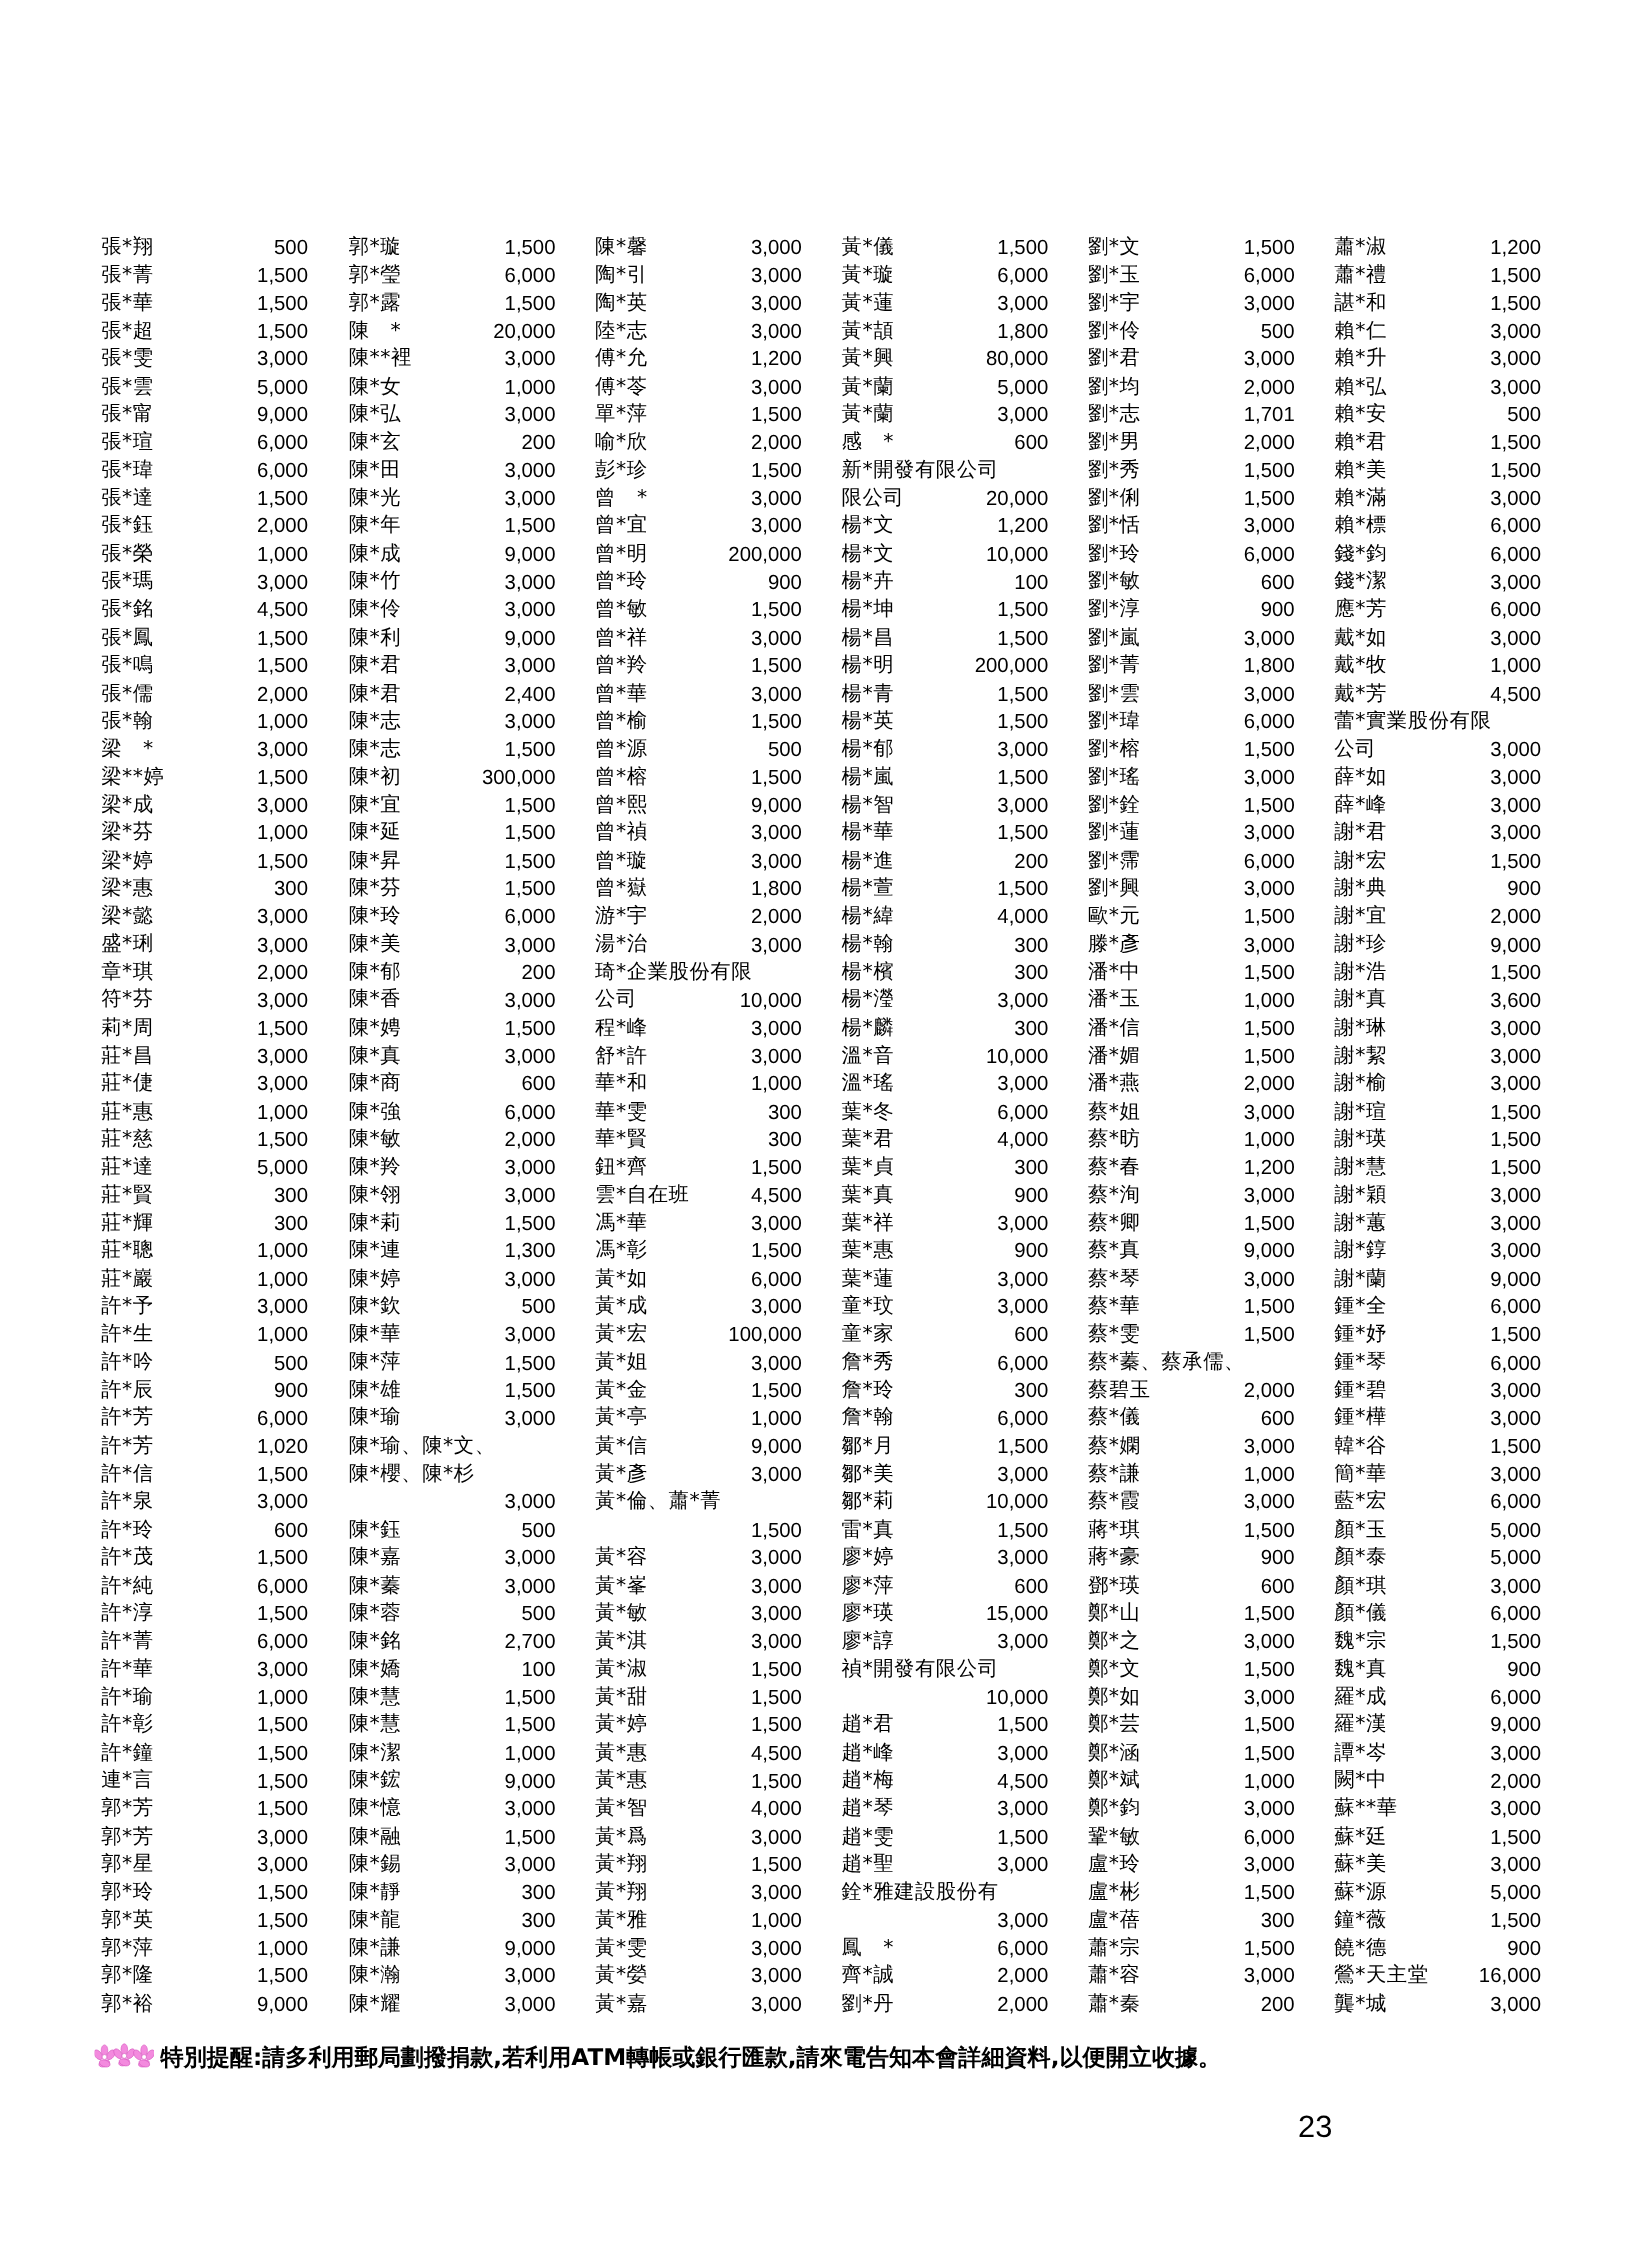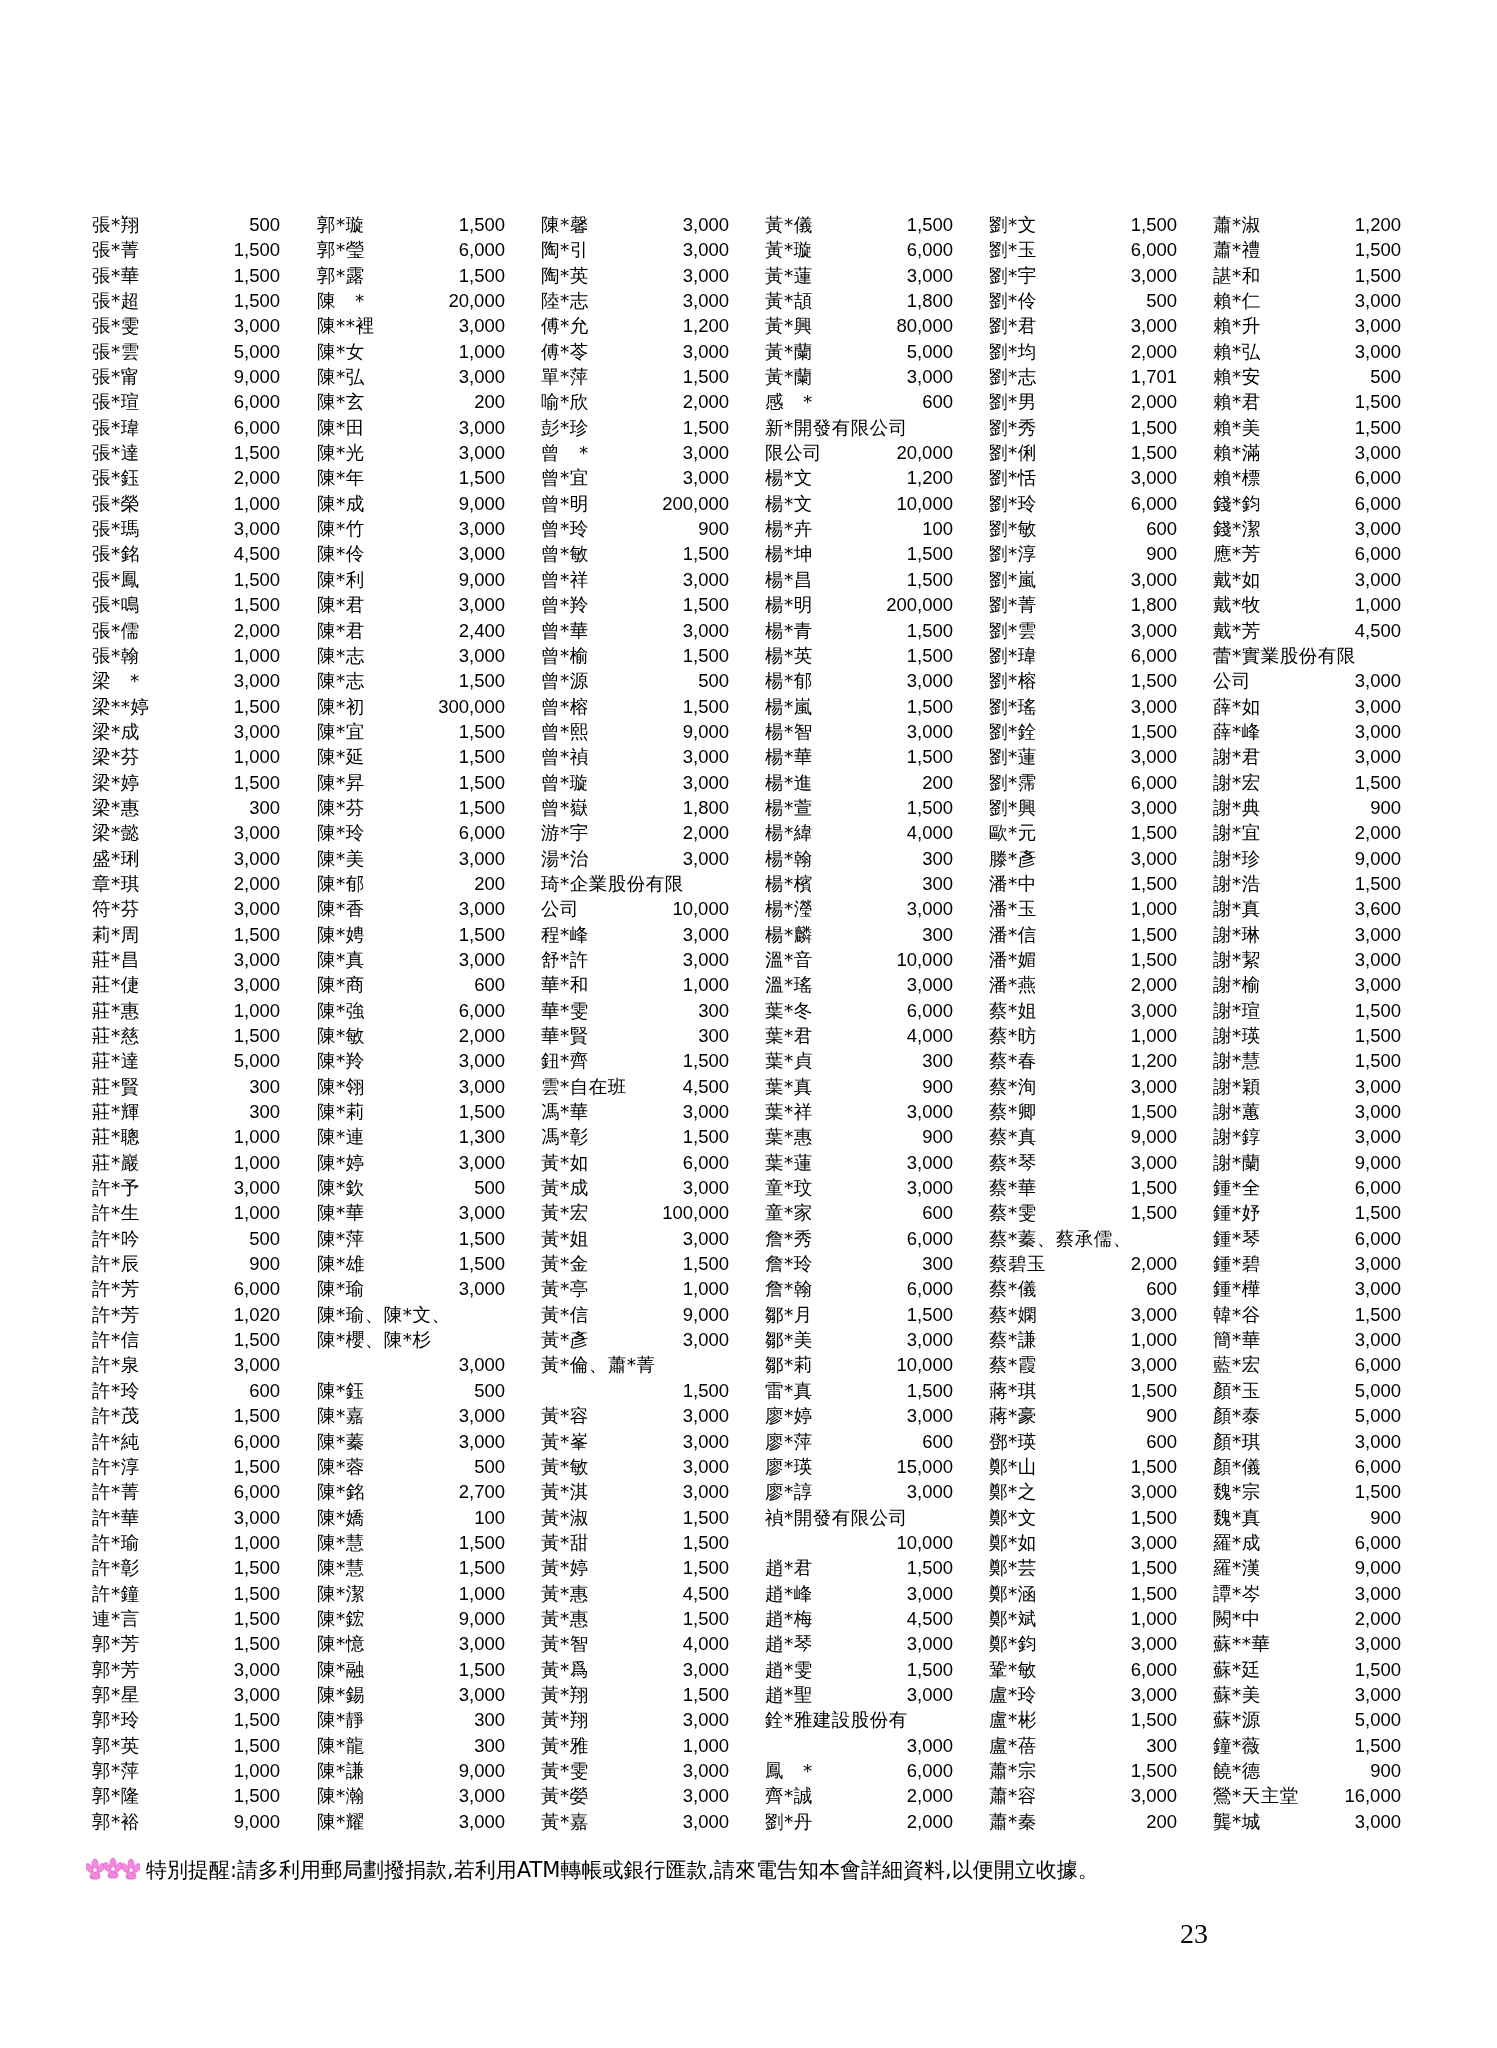--- a/index.html
+++ b/index.html
@@ -11,26 +11,26 @@
   .donor-col{position:absolute;top:212px;width:188px;}
   .c0{left:92px}.c1{left:317px}.c2{left:541px}.c3{left:765px}.c4{left:989px}.c5{left:1213px}
   .row{
     display:flex;justify-content:space-between;align-items:center;
     height:25.35px;font-size:18.5px;line-height:25.35px;white-space:nowrap;
   }
   .nm{white-space:pre;letter-spacing:0.5px;}
   .amt{font-family:"Liberation Sans",sans-serif;letter-spacing:0px;}
   .footer{
     position:absolute;left:86px;top:1856px;display:flex;align-items:center;gap:4px;
-    font-size:21px;font-weight:normal;white-space:nowrap;
+    font-size:21px;font-weight:bold;white-space:nowrap;
   }
   .flowers{display:flex;align-items:center;margin-right:2px;}
   .page-num{
     position:absolute;left:1180px;top:1918px;
-    font-family:Liberation Serif, serif;font-size:28px;
+    font-family:Liberation Sans, sans-serif;font-size:28px;
   }
 </style>
 </head>
 <body>
 
 <div class="donor-col c0">
     <div class="row">
       <span class="nm">張*翔</span>
       <span class="amt">500</span>
     </div>

